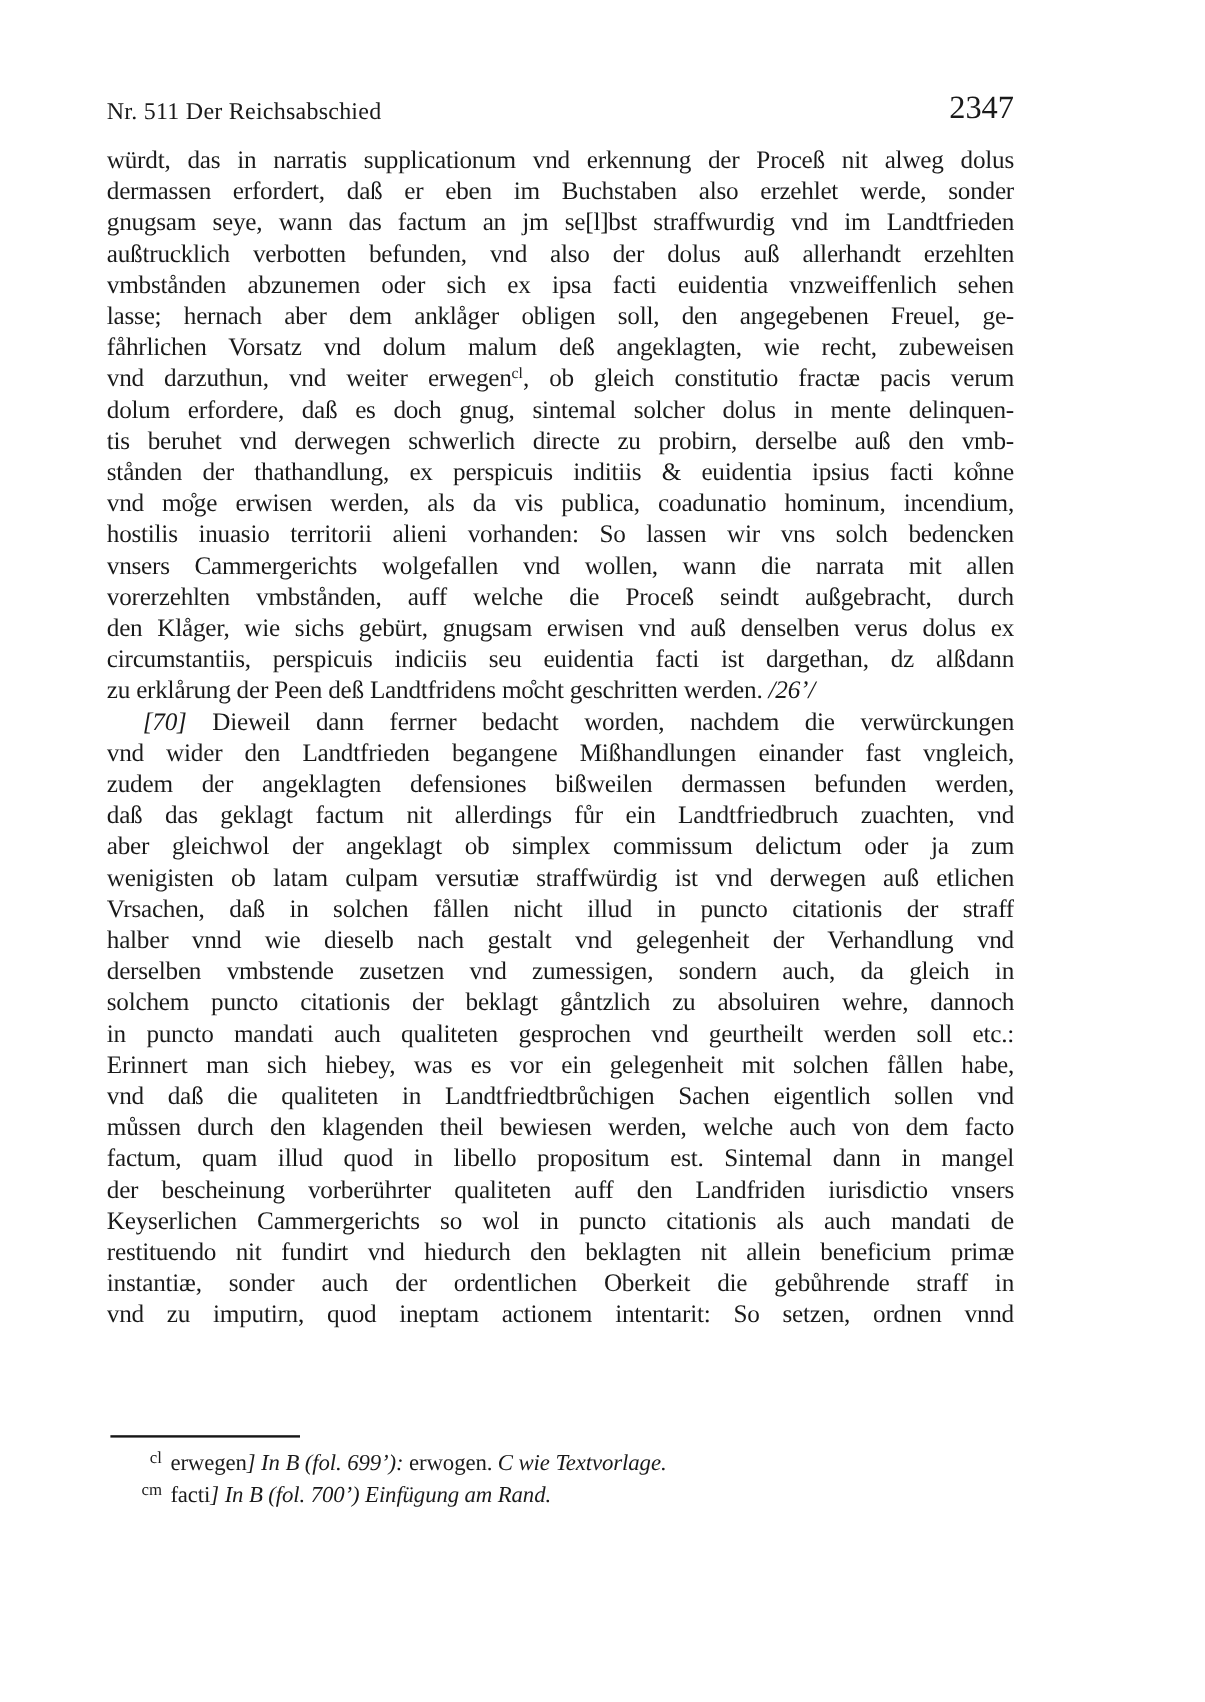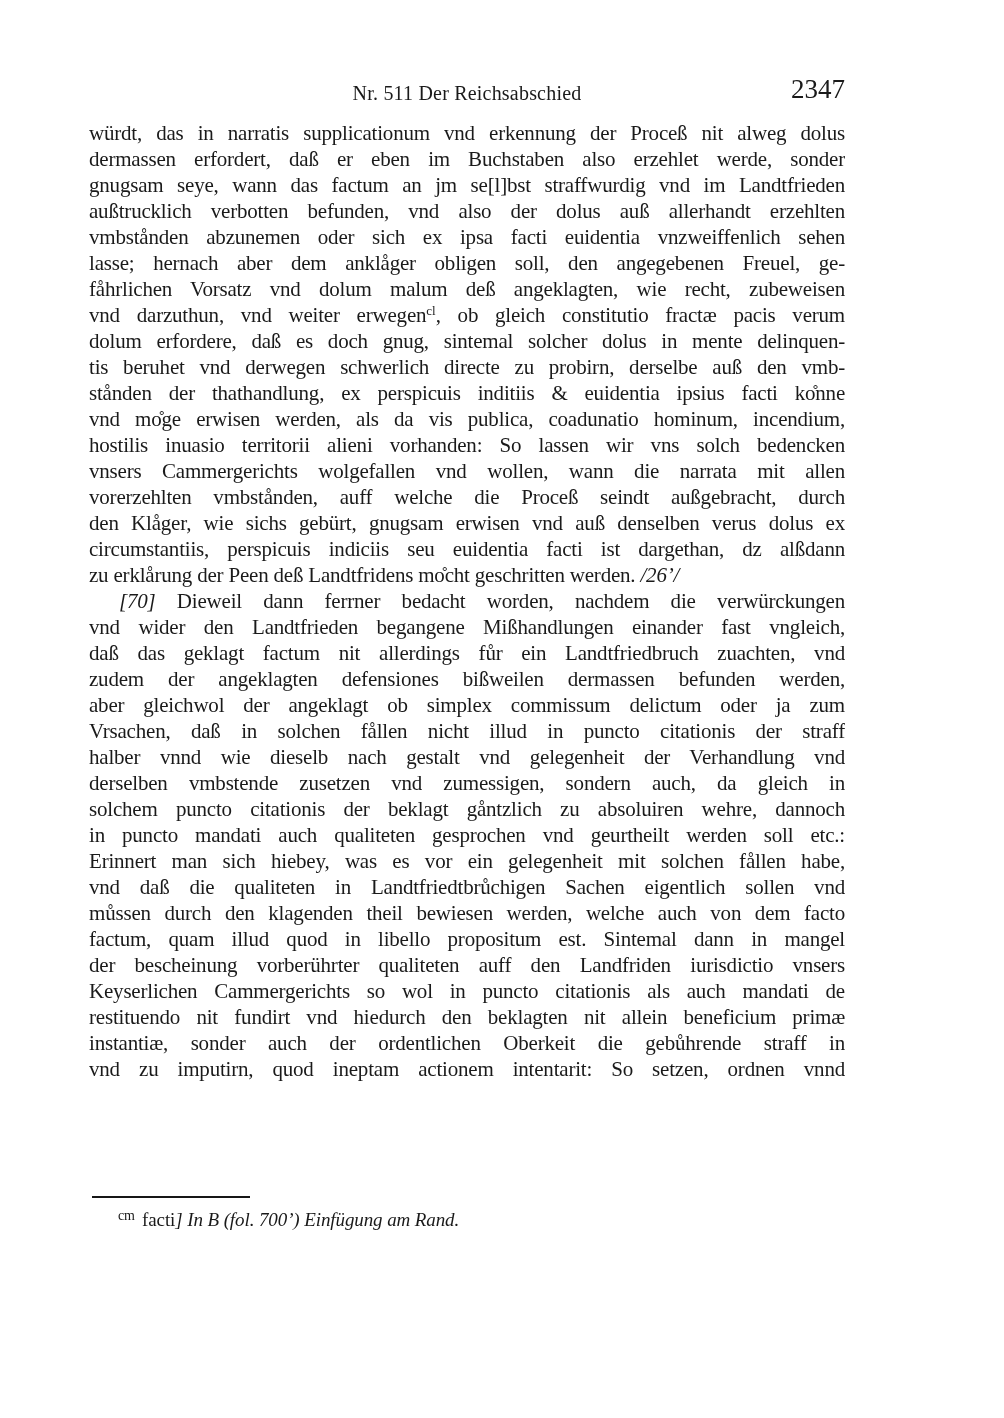--- a/index.html
+++ b/index.html
@@ -5,21 +5,21 @@
   html, body { margin: 0; padding: 0; }
   body {
     width: 1004px; height: 1418px;
     background: #ffffff;
     font-family: "Liberation Serif", serif;
     color: #1a1a1a;
   }
   .page { position: relative; width: 1004px; height: 1418px; background: #ffffff; overflow: hidden; }
 
   .header { position: absolute; top: 74px; left: 89px; width: 756px; height: 36px; }
-  .running-title { position: absolute; left: 0; right: 0; top: 8px; text-align: center; font-size: 20px; letter-spacing: 0.2px; }
+  .running-title { position: absolute; left: 0; right: 0; top: 8px; font-size: 20px; letter-spacing: 0.2px; }
   .page-number { position: absolute; right: 0; top: 0; font-size: 27px; }
 
   .body-block { position: absolute; top: 120px; left: 89px; width: 756px; font-size: 21px; line-height: 26px; letter-spacing: -0.2px; }
   .line { height: 26px; text-align: justify; text-align-last: justify; white-space: normal; overflow: hidden; }
   .line.no-just { text-align-last: left; }
   .line.indent { text-indent: 30px; }
   .line i, .fn i { }
   .line sup { font-size: 13px; line-height: 0; vertical-align: baseline; position: relative; top: -7px; letter-spacing: 0; }
 
   .footnotes { position: absolute; top: 1196px; left: 89px; width: 756px; }
@@ -54,40 +54,42 @@
         <div class="line">hostilis inuasio territorii alieni vorhanden: So lassen wir vns solch bedencken</div>
         <div class="line">vnsers Cammergerichts wolgefallen vnd wollen, wann die narrata mit allen</div>
         <div class="line">vorerzehlten vmbstånden, auff welche die Proceß seindt außgebracht, durch</div>
         <div class="line">den Klåger, wie sichs gebürt, gnugsam erwisen vnd auß denselben verus dolus ex</div>
         <div class="line">circumstantiis, perspicuis indiciis seu euidentia facti ist dargethan, dz alßdann</div>
         <div class="line no-just">zu erklårung der Peen deß Landtfridens mo̊cht geschritten werden. <i>/26’/</i></div>
       </div>
       <div>
         <div class="line indent"><i>[70]</i> Dieweil dann ferrner bedacht worden, nachdem die verwürckungen</div>
         <div class="line">vnd wider den Landtfrieden begangene Mißhandlungen einander fast vngleich,</div>
+        <div class="line">zudem der angeklagten defensiones bißweilen dermassen befunden werden,</div>
         <div class="line">daß das geklagt factum nit allerdings fůr ein Landtfriedbruch zuachten, vnd</div>
-        <div class="line">zudem der angeklagten defensiones bißweilen dermassen befunden werden,</div>
         <div class="line">aber gleichwol der angeklagt ob simplex commissum delictum oder ja zum</div>
+        <div class="line">wenigisten ob latam culpam versutiæ straffwürdig ist vnd derwegen auß etlichen</div>
         <div class="line">Vrsachen, daß in solchen fållen nicht illud in puncto citationis der straff</div>
         <div class="line">halber vnnd wie dieselb nach gestalt vnd gelegenheit der Verhandlung vnd</div>
         <div class="line">derselben vmbstende zusetzen vnd zumessigen, sondern auch, da gleich in</div>
         <div class="line">solchem puncto citationis der beklagt gåntzlich zu absoluiren wehre, dannoch</div>
         <div class="line">in puncto mandati auch qualiteten gesprochen vnd geurtheilt werden soll etc.:</div>
         <div class="line">Erinnert man sich hiebey, was es vor ein gelegenheit mit solchen fållen habe,</div>
         <div class="line">vnd daß die qualiteten in Landtfriedtbrůchigen Sachen eigentlich sollen vnd</div>
         <div class="line">můssen durch den klagenden theil bewiesen werden, welche auch von dem facto</div>
         <div class="line">factum, quam illud quod in libello propositum est. Sintemal dann in mangel</div>
         <div class="line">der bescheinung vorberührter qualiteten auff den Landfriden iurisdictio vnsers</div>
         <div class="line">Keyserlichen Cammergerichts so wol in puncto citationis als auch mandati de</div>
         <div class="line">restituendo nit fundirt vnd hiedurch den beklagten nit allein beneficium primæ</div>
         <div class="line">instantiæ, sonder auch der ordentlichen Oberkeit die gebůhrende straff in</div>
         <div class="line">vnd zu imputirn, quod ineptam actionem intentarit: So setzen, ordnen vnnd</div>
       </div>
     </div>
 
   <div class="footnotes">
     <div class="fn-rule"></div>
     <div id="fn-list">
+        <div class="fn"><span class="fn-marker">cl</span>erwegen<i>] In B (fol. 699’): </i>erwogen. <i>C wie Textvorlage.</i></div>
         <div class="fn"><span class="fn-marker">cm</span>facti<i>] In B (fol. 700’) Einfügung am Rand.</i></div>
       </div>
   </div>
 
 </div>
 
 </body></html>

